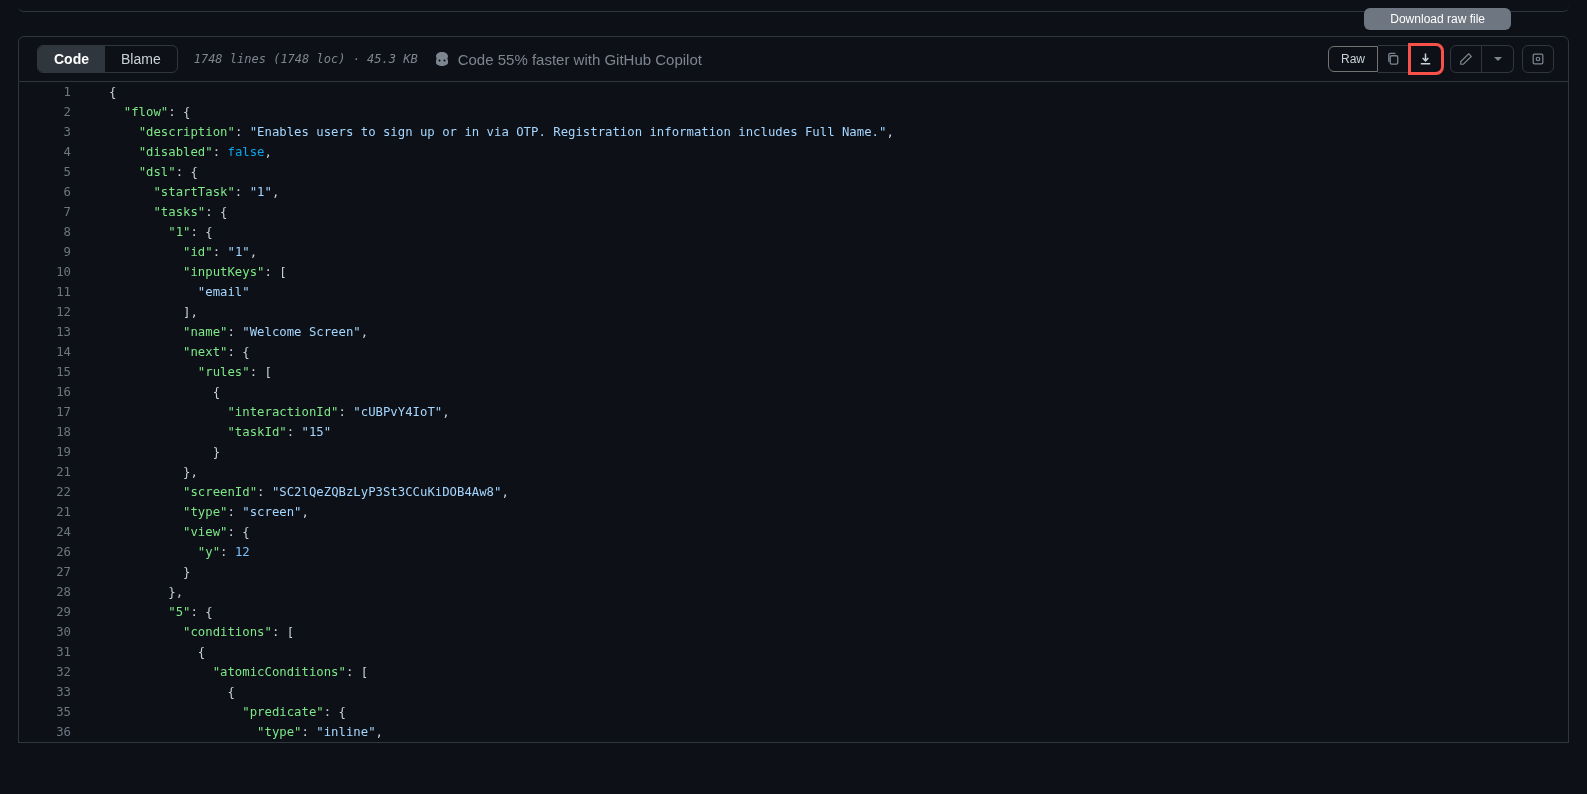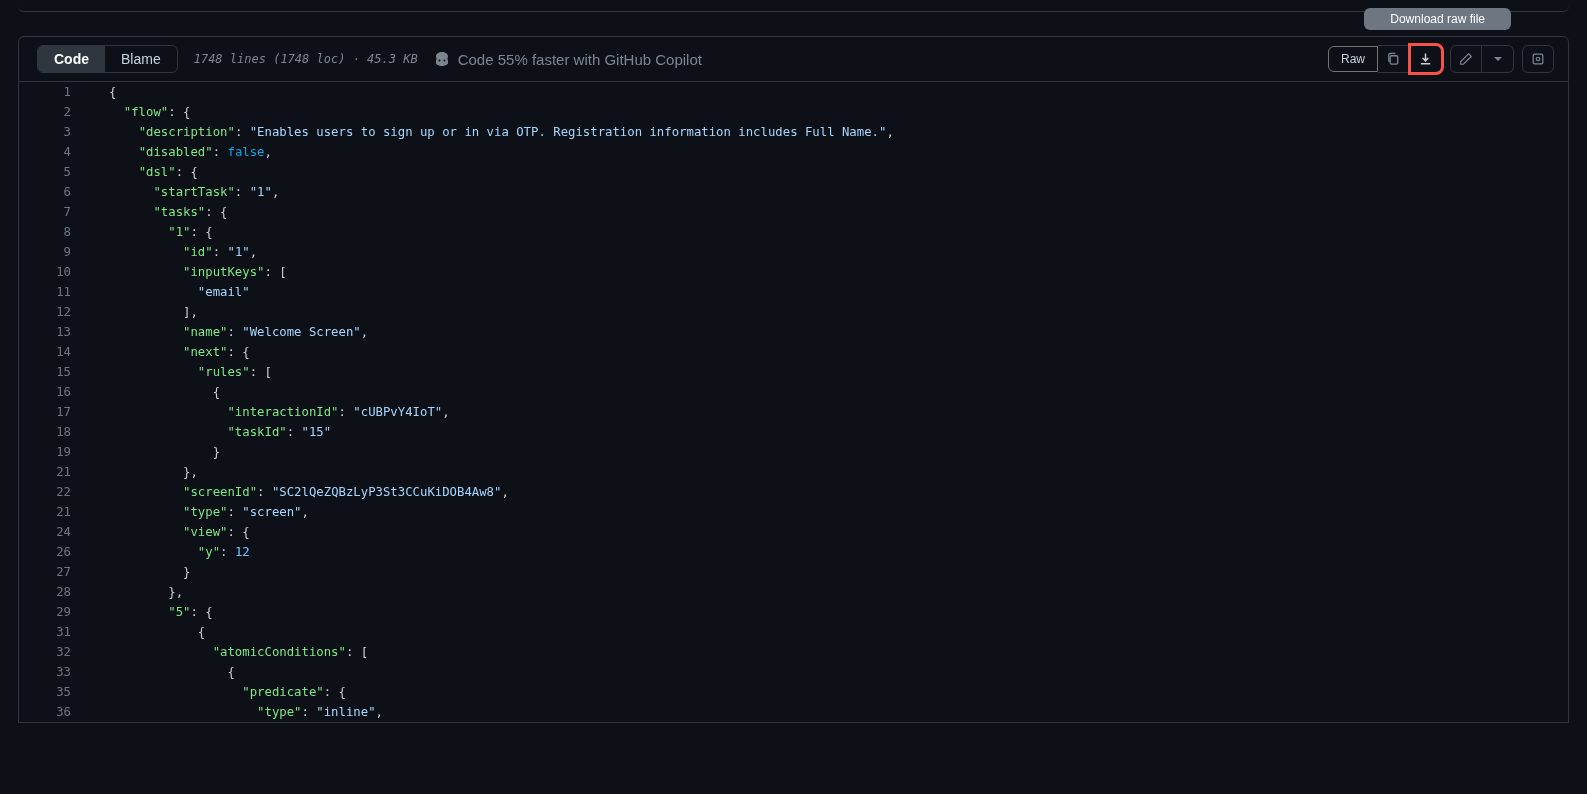--- a/index.html
+++ b/index.html
@@ -312,20 +312,24 @@
     </div>
     <div class="code-row">
       <div class="ln">28</div>
       <div class="cl">        <span class="s-pun">},</span></div>
     </div>
     <div class="code-row">
       <div class="ln">29</div>
       <div class="cl">        <span class="s-key">"5"</span><span class="s-pun">: {</span></div>
     </div>
     <div class="code-row">
+      <div class="ln">30</div>
+      <div class="cl">          <span class="s-key">"conditions"</span><span class="s-pun">: [</span></div>
+    </div>
+    <div class="code-row">
       <div class="ln">31</div>
       <div class="cl">            <span class="s-pun">{</span></div>
     </div>
     <div class="code-row">
       <div class="ln">32</div>
       <div class="cl">              <span class="s-key">"atomicConditions"</span><span class="s-pun">: [</span></div>
     </div>
     <div class="code-row">
       <div class="ln">33</div>
       <div class="cl">                <span class="s-pun">{</span></div>

